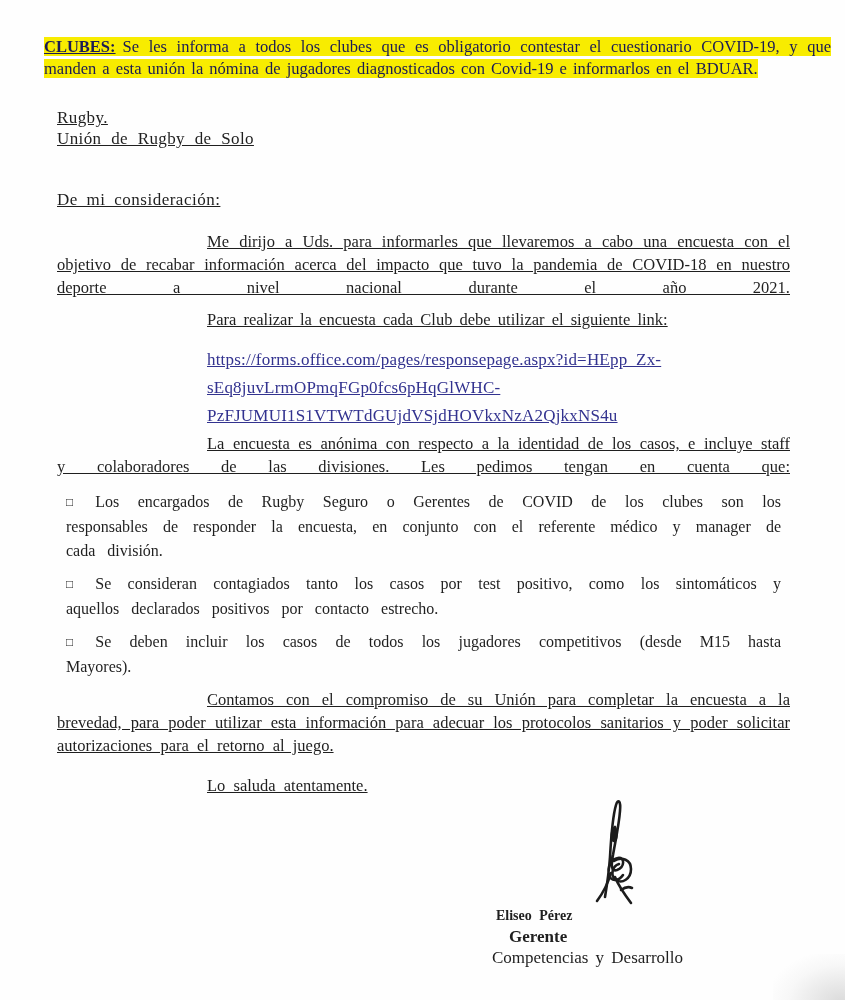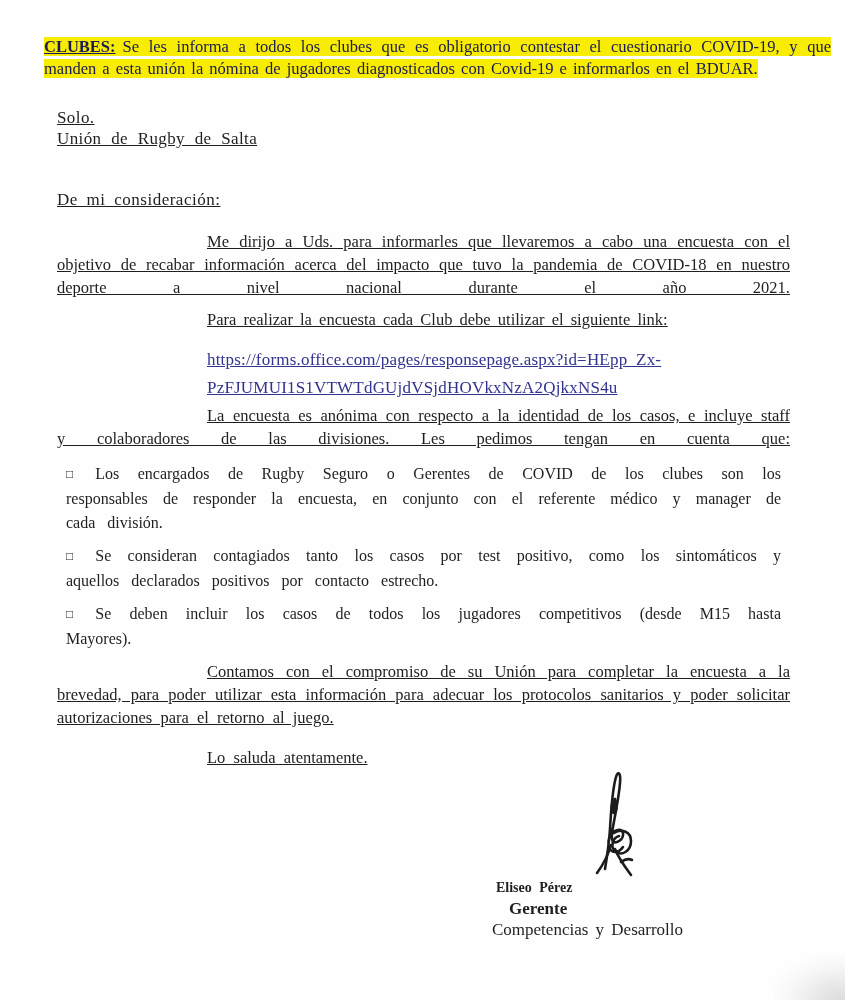--- a/index.html
+++ b/index.html
@@ -125,32 +125,33 @@
   }
 </style>
 </head>
 <body>
 
 <div class="page">
 
   <p class="highlight-para"><span class="hl hl-label">CLUBES:</span><span class="hl">Se les informa a todos los clubes que es obligatorio contestar el cuestionario COVID-19, y que manden a esta unión la nómina de jugadores diagnosticados con Covid-19 e informarlos en el BDUAR.</span></p>
 
   <div class="recipient">
-    <div>Solo.</div>
-    <div>Unión de Rugby de Salta</div>
+    <div>Rugby.</div>
+    <div>Unión de Rugby de Solo</div>
   </div>
 
   <div class="salutation">De mi consideración:</div>
 
   <p class="para u indent last-just intro">Me dirijo a Uds. para informarles que llevaremos a cabo una encuesta con el objetivo de recabar información acerca del impacto que tuvo la pandemia de COVID-18 en nuestro deporte a nivel nacional durante el año 2021.</p>
 
   <div class="link-intro">Para realizar la encuesta cada Club debe utilizar el siguiente link:</div>
 
   <a class="link" href="#">
       <span class="link-line">https://forms.office.com/pages/responsepage.aspx?id=HEpp_Zx-</span>
+      <span class="link-line">sEq8juvLrmOPmqFGp0fcs6pHqGlWHC-</span>
       <span class="link-line">PzFJUMUI1S1VTWTdGUjdVSjdHOVkxNzA2QjkxNS4u</span>
     </a>
 
   <p class="para u indent last-just anon">La encuesta es anónima con respecto a la identidad de los casos, e incluye staff y colaboradores de las divisiones. Les pedimos tengan en cuenta que:</p>
 
   <div class="bullets">
     <p class="bullet"><span class="marker">□</span><span>Los encargados de Rugby Seguro o Gerentes de COVID de los clubes son los responsables de responder la encuesta, en conjunto con el referente médico y manager de cada división.</span></p>
     <p class="bullet"><span class="marker">□</span><span>Se consideran contagiados tanto los casos por test positivo, como los sintomáticos y aquellos declarados positivos por contacto estrecho.</span></p>
     <p class="bullet"><span class="marker">□</span><span>Se deben incluir los casos de todos los jugadores competitivos (desde M15 hasta Mayores).</span></p>
   </div>

